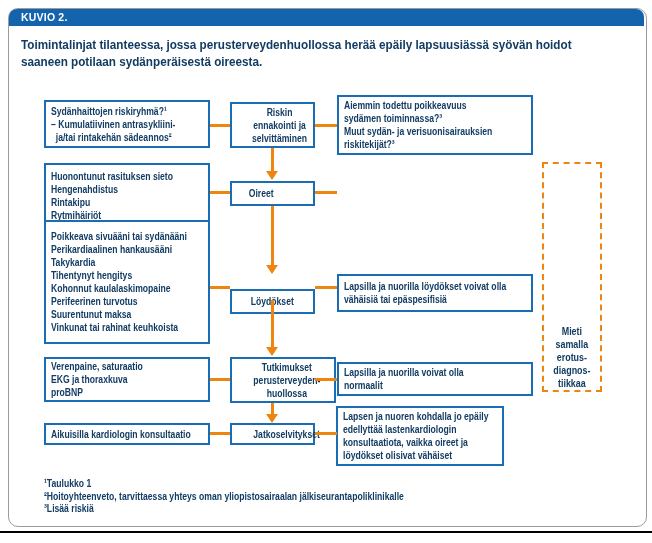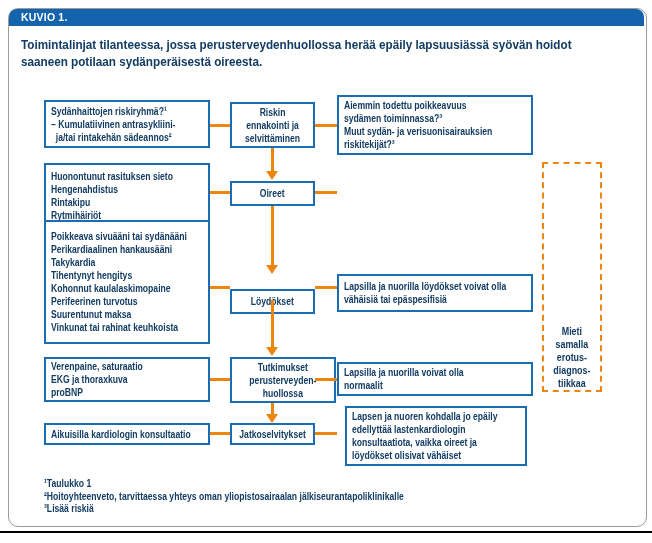--- a/index.html
+++ b/index.html
@@ -26,21 +26,21 @@
   }
   .box {
     position:absolute; background:#ffffff; border:2px solid #1a6cb5;
     box-sizing:border-box; color:#123c63; font-weight:bold;
   }
   .box .txt {
     font-size:10.5px; line-height:13px; white-space:pre;
     transform:scaleX(0.82); transform-origin:0 50%;
   }
   .box.left-align { display:flex; align-items:center; padding:2px 5px; }
-  .box.centered { display:flex; align-items:center; justify-content:center; text-align:center; padding:1px 14px; }
+  .box.centered { display:flex; align-items:center; text-align:center; padding:1px 14px; }
   .box.centered .txt { transform-origin:50% 50%; }
   .dashed-note {
     position:absolute; border:2px dashed #ed850e; box-sizing:border-box;
     display:flex; align-items:flex-end; justify-content:center; text-align:center;
     color:#123c63; font-weight:bold;
   }
   .dashed-note .txt {
     font-size:10.5px; line-height:13px; white-space:pre;
     transform:scaleX(0.85); transform-origin:50% 50%;
   }
@@ -59,21 +59,21 @@
   .bottom-rule { position:absolute; left:0; top:531px; width:652px; height:2px; background:#000000; }
 </style>
 </head>
 <body>
 
 <div class="canvas">
 
   <div class="frame"></div>
 
   <div class="header-bar">
-    <span class="header-label">KUVIO 1.</span>
+    <span class="header-label">KUVIO 2.</span>
   </div>
 
   <div class="fig-title">Toimintalinjat tilanteessa, jossa perusterveydenhuollossa herää epäily lapsuusiässä syövän hoidot
 saaneen potilaan sydänperäisestä oireesta.</div>
 
   <div class="box left-align" style="left:44px;top:100px;width:166px;height:48px">
     <div class="txt">Sydänhaittojen riskiryhmä?¹
 – Kumulatiivinen antrasykliini-
   ja/tai rintakehän sädeannos²</div>
   </div>
@@ -129,21 +129,21 @@
 riskitekijät?³</div>
   </div>
   <div class="box left-align" style="left:337px;top:274px;width:196px;height:38px">
     <div class="txt">Lapsilla ja nuorilla löydökset voivat olla
 vähäisiä tai epäspesifisiä</div>
   </div>
   <div class="box left-align" style="left:337px;top:362px;width:196px;height:34px">
     <div class="txt">Lapsilla ja nuorilla voivat olla
 normaalit</div>
   </div>
-  <div class="box left-align" style="left:345px;top:406px;width:182px;height:60px">
+  <div class="box left-align" style="left:336px;top:406px;width:168px;height:60px">
     <div class="txt">Lapsen ja nuoren kohdalla jo epäily
 edellyttää lastenkardiologin
 konsultaatiota, vaikka oireet ja
 löydökset olisivat vähäiset</div>
   </div>
 
   <div class="dashed-note" style="left:542px;top:162px;width:60px;height:230px">
     <div class="txt">Mieti
 samalla
 erotus-

